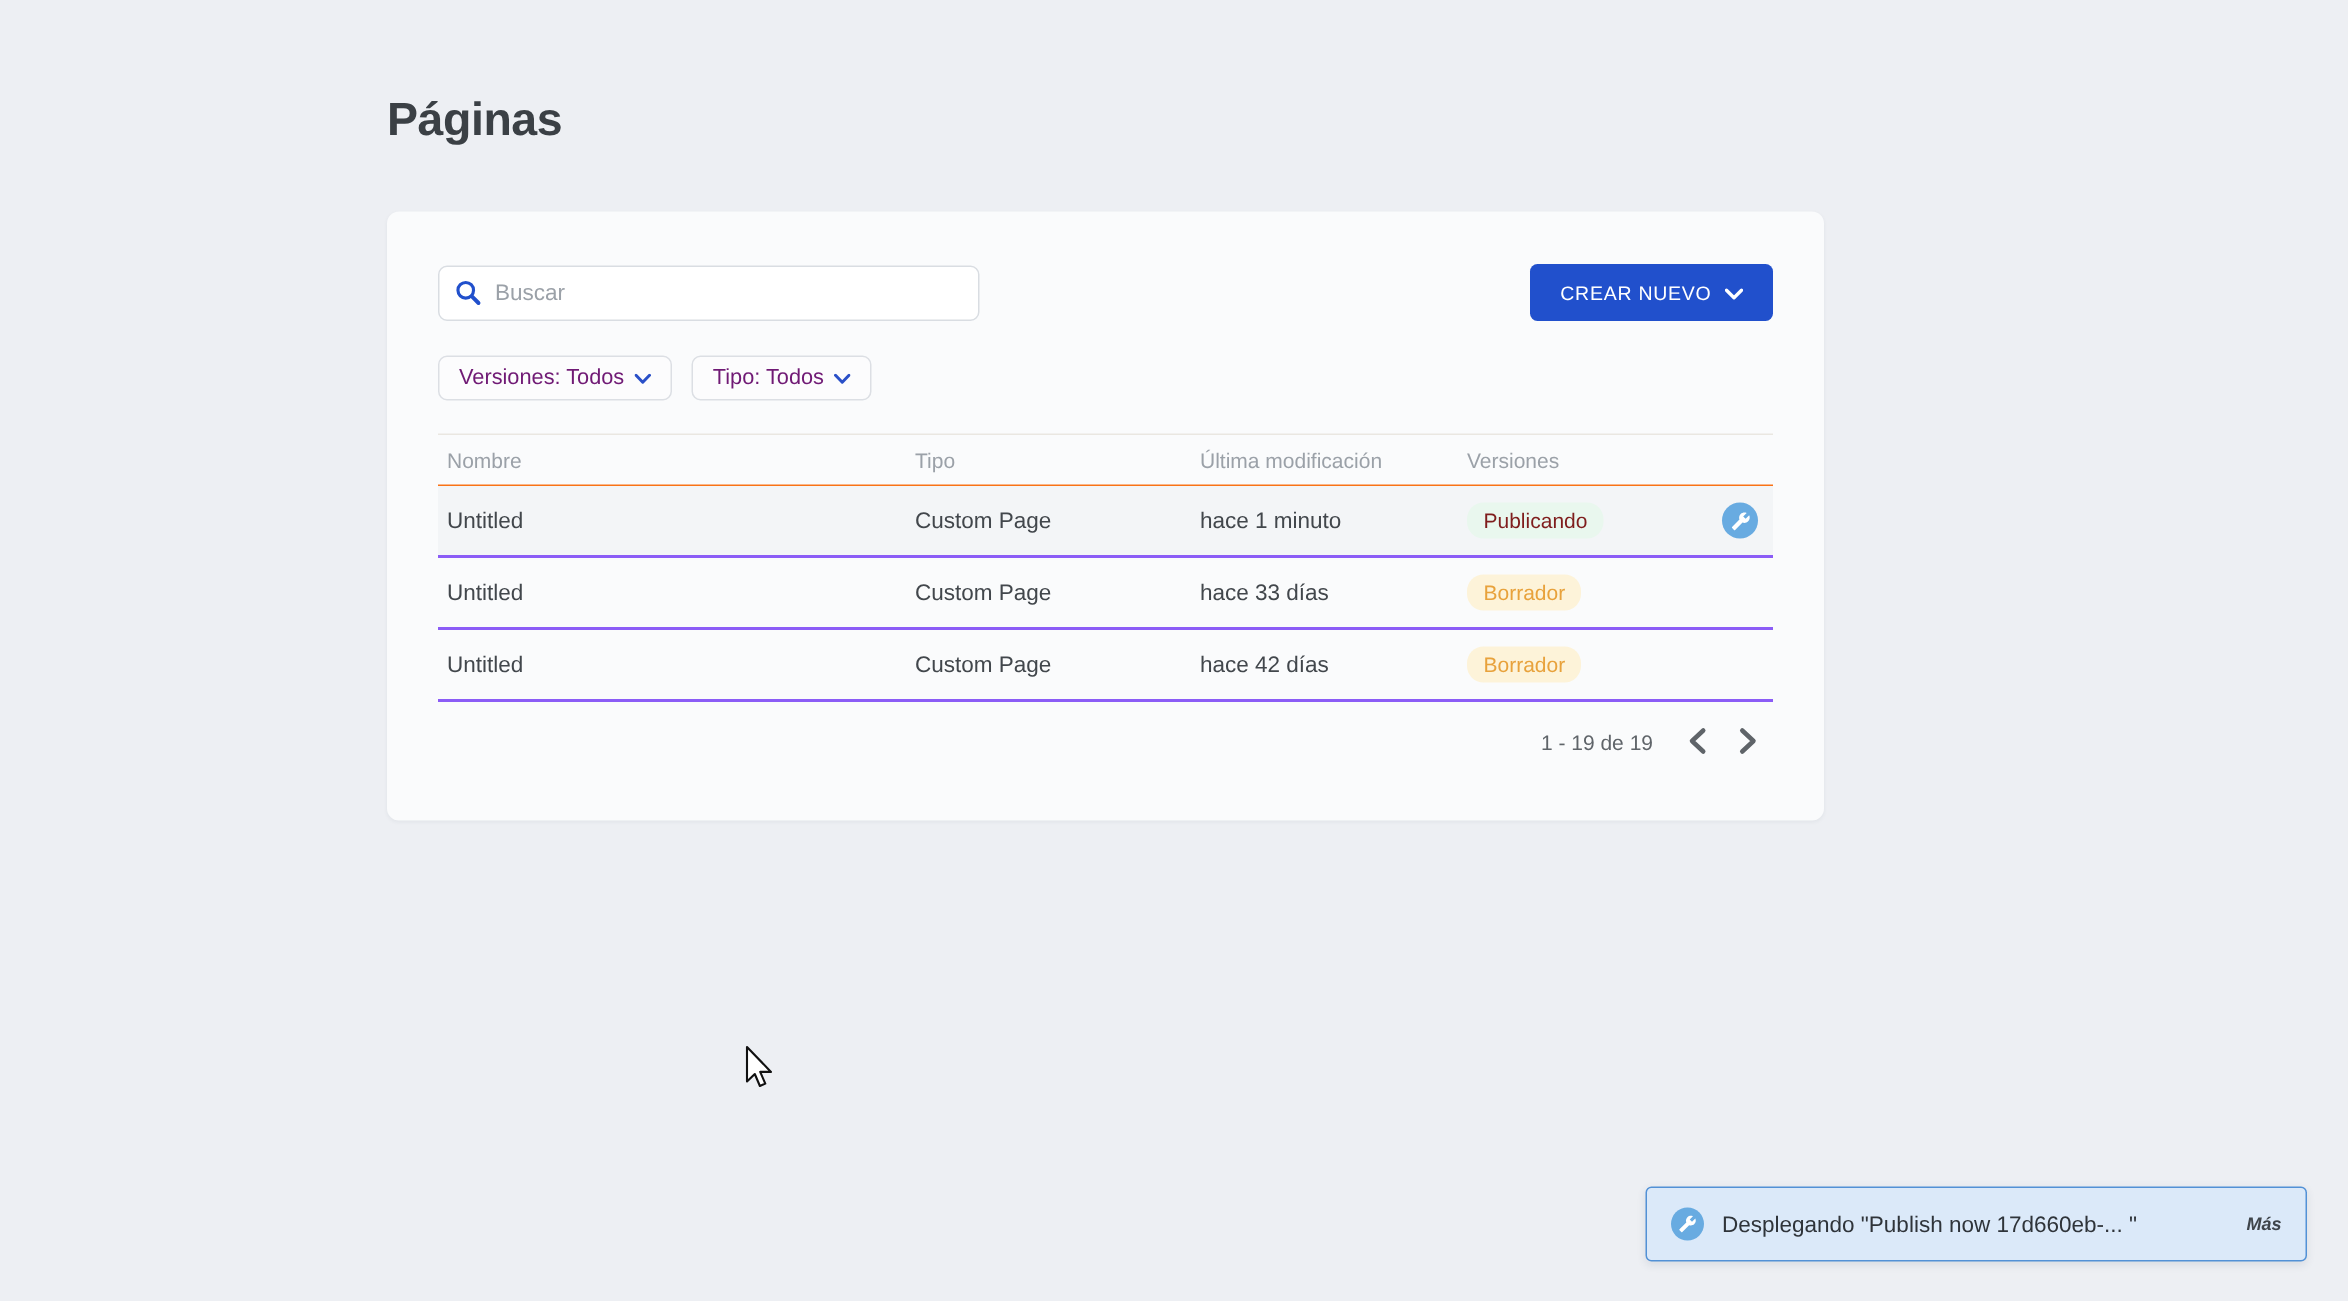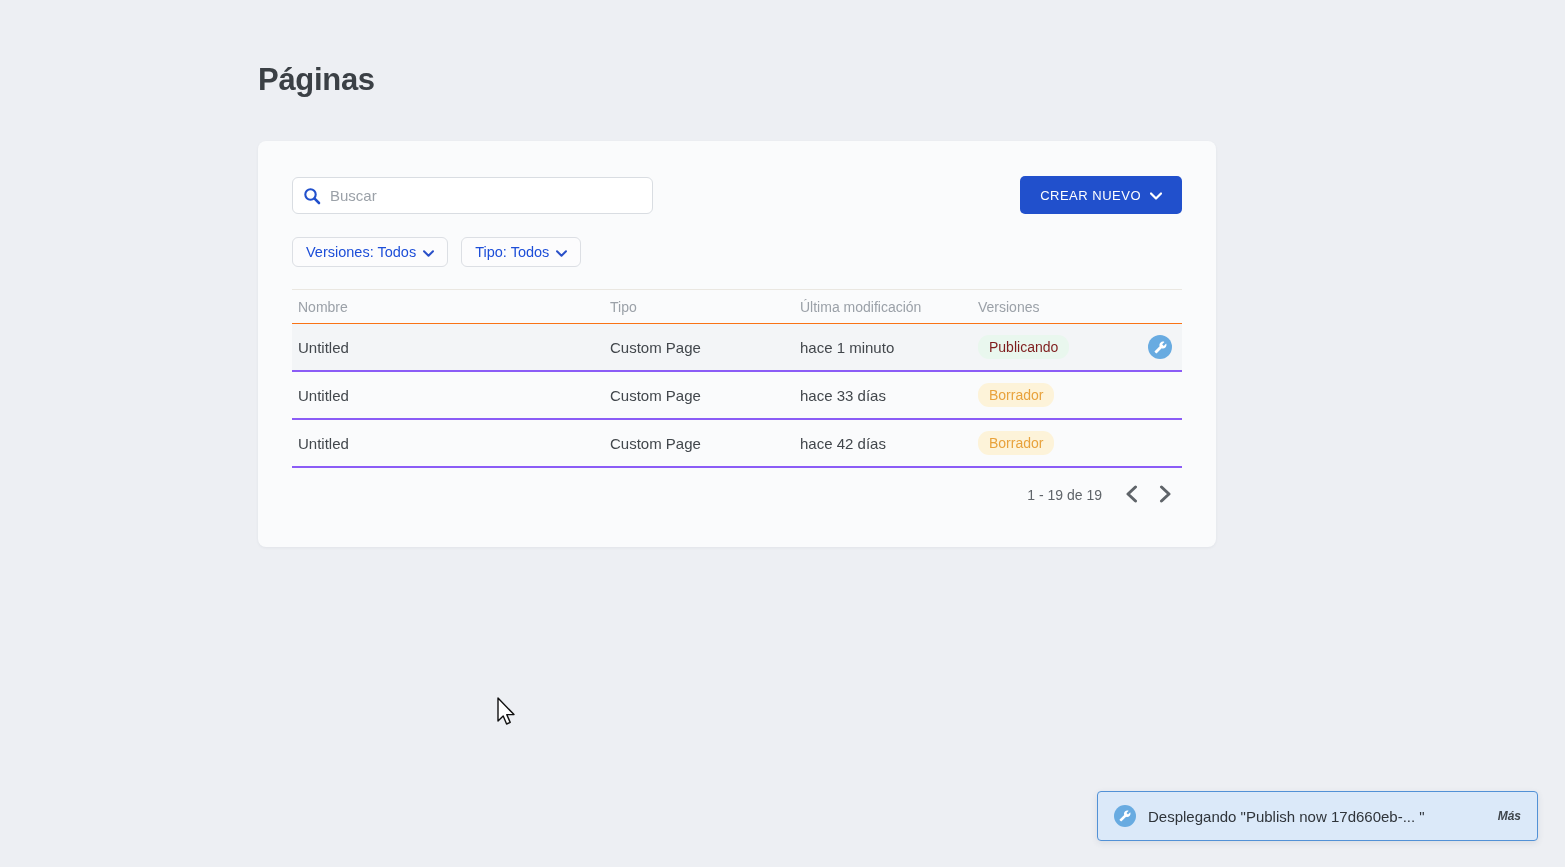--- a/index.html
+++ b/index.html
@@ -19,21 +19,21 @@
 
   .card {
     position:absolute; left:258px; top:141px;
     width:958px; height:406px;
     background:#fafbfc;
     border-radius:8px;
     box-shadow:0 1px 3px rgba(40,50,70,0.06);
     padding:35px 34px 0 34px;
   }
 
-  .toolbar-row { display:flex; justify-content:space-between; align-items:flex-end; }
+  .toolbar-row { display:flex; justify-content:space-between; align-items:center; }
 
   .search-box {
     width:361px; height:37px;
     background:#ffffff;
     border:1px solid #d9dde2;
     border-radius:6px;
     display:flex; align-items:center;
     padding:0 10px;
   }
   .search-box .icon-wrap { width:18px; height:18px; flex:0 0 auto; margin-right:9px; }
@@ -57,21 +57,21 @@
   }
 
   .filters-row { display:flex; gap:13px; margin-top:23px; }
   .chip {
     height:30px;
     background:#fcfcfd;
     border:1px solid #dcdfe4;
     border-radius:6px;
     display:flex; align-items:center; gap:7px;
     padding:0 13px;
-    font-size:14.5px; color:#1d4ed8;
+    font-size:14.5px; color:#701a75;
     cursor:pointer;
     font-family:"Liberation Sans", sans-serif;
   }
 
   .table { margin-top:22px; }
   .t-row {
     display:grid;
     grid-template-columns:312px 190px 178px 1fr 40px;
     align-items:center;
   }

